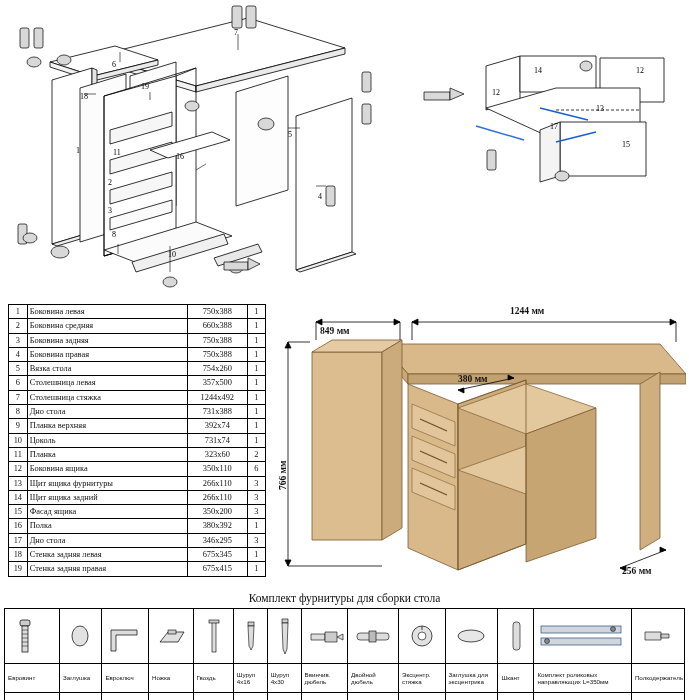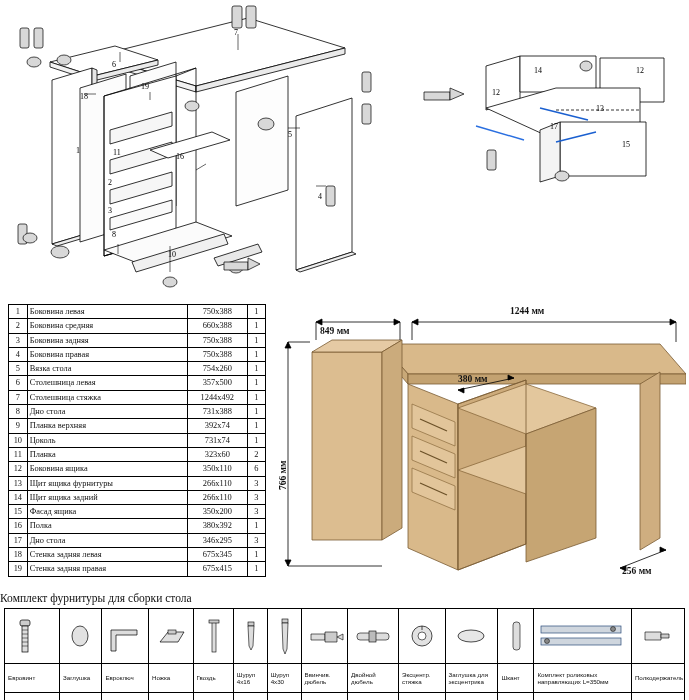--- a/index.html
+++ b/index.html
@@ -18,21 +18,21 @@
   .parts td.name{width:160px;}
   .parts td.dim{width:56px;text-align:center;}
   .parts td.qty{width:14px;text-align:center;}
 
   
   .desk{position:absolute;left:262px;top:300px;width:424px;height:290px;}
   .dimtext{position:absolute;font-size:9.5px;font-weight:bold;font-family:"Liberation Serif",serif;}
   .vert{transform:rotate(-90deg);transform-origin:left top;}
 
   
-  .kit-title{position:absolute;left:0;top:592px;width:689px;font-size:11.5px;font-family:"Liberation Serif",serif;}
+  .kit-title{position:absolute;left:0;top:592px;width:689px;text-align:center;font-size:11.5px;font-family:"Liberation Serif",serif;}
   .kit{position:absolute;left:4px;top:608px;width:681px;border-collapse:collapse;table-layout:fixed;}
   .kit td{border:1px solid #000;text-align:left;vertical-align:middle;font-size:6.2px;font-family:"Liberation Sans",sans-serif;padding:3px;}
   .kit tr.icons td{height:48px;}
   .kit tr.names td{height:22px;line-height:7.4px;}
   .kit tr.counts td{height:20px;font-size:11px;font-family:"Liberation Serif",serif;}
 </style>
 </head>
 <body>
 
 <div class="wrap">

